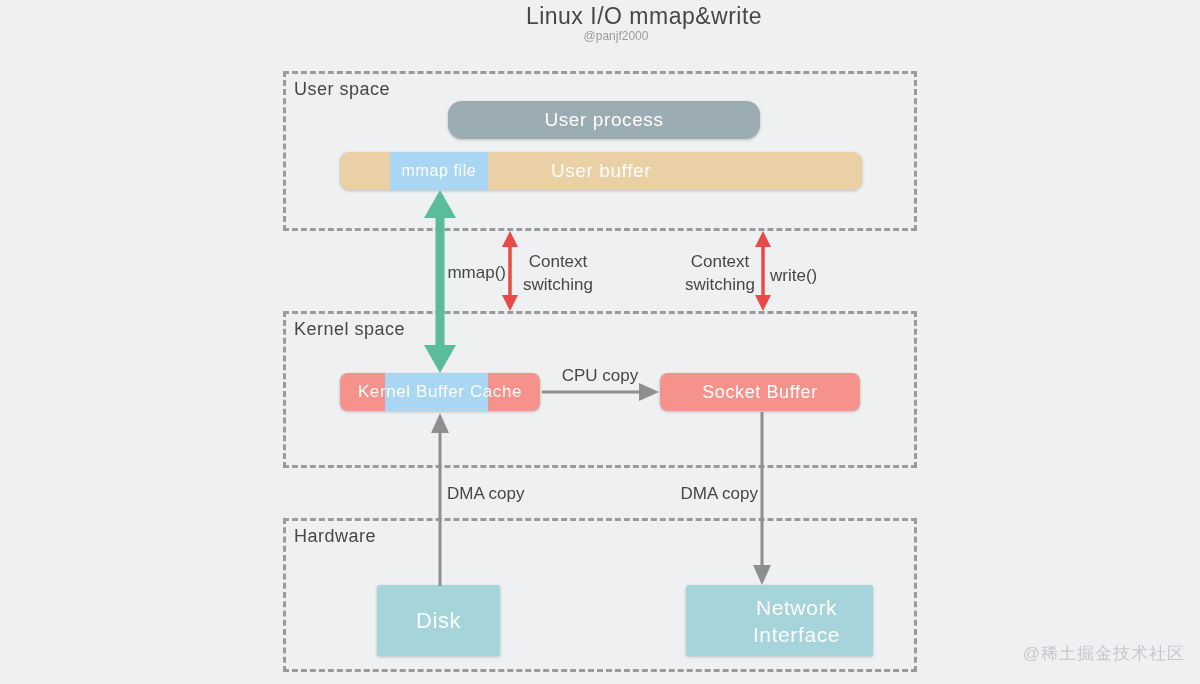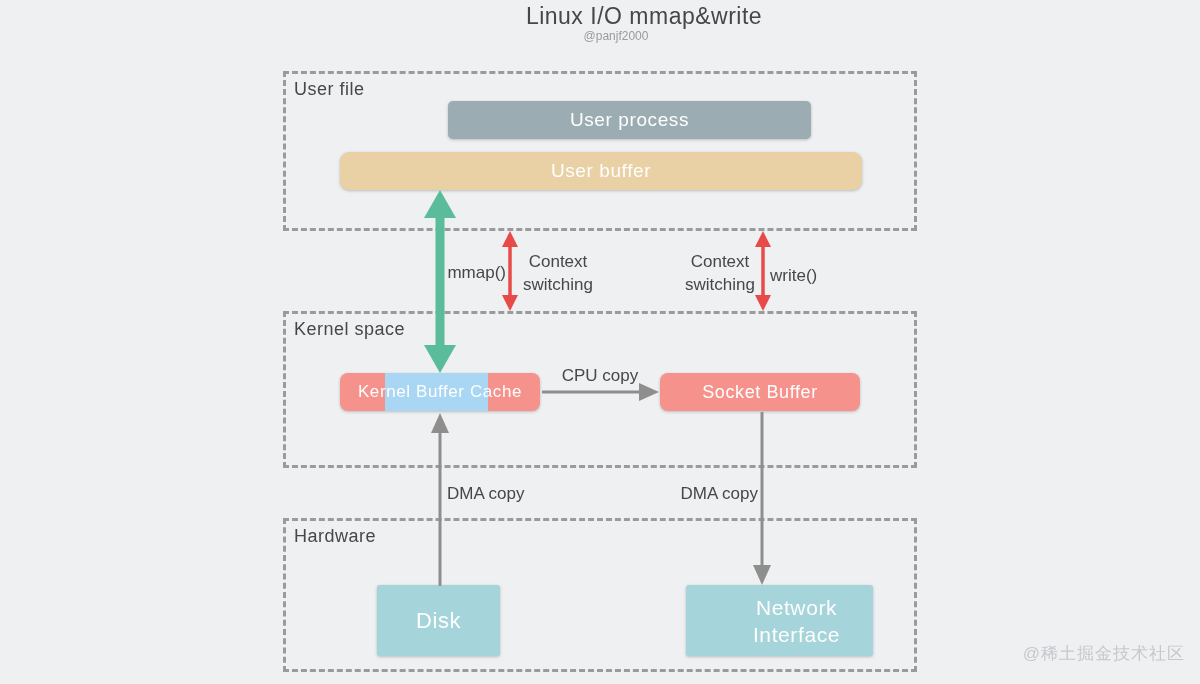--- a/index.html
+++ b/index.html
@@ -62,23 +62,23 @@
     position: absolute;
     z-index: 2;
     display: flex;
     align-items: center;
     justify-content: center;
     color: var(--node-text, #fefefe);
     box-shadow: 0 1px 3px rgba(90,90,90,0.35);
     letter-spacing: 0.6px;
   }
   .user-process {
-    left: 448px; top: 101px; width: 363px; height: 38px;
+    left: 448px; top: 101px; width: 312px; height: 38px;
     background: var(--user-process, #9bacb2);
-    border-radius: 5px;
+    border-radius: 14px;
     font-size: 19px;
   }
   .user-buffer {
     left: 340px; top: 152px; width: 522px; height: 38px;
     background: var(--user-buffer, #e9d0a5);
     border-radius: 9px;
     font-size: 19px;
   }
   .user-buffer .inner-label {
     position: absolute; left: 0; top: 0; width: 100%; height: 100%;
@@ -185,34 +185,35 @@
       <line x1="440" y1="431" x2="440" y2="586"></line>
       <polygon points="440,413 431,433 449,433"></polygon>
     </g>
     <g class="gray-arrow">
       <line x1="762" y1="412" x2="762" y2="567"></line>
       <polygon points="762,585 753,565 771,565"></polygon>
     </g>
   </svg>
 
   <div class="region user-space">
-    <div class="region-label">User file</div>
+    <div class="region-label">User space</div>
   </div>
 
   <div class="region kernel-space">
     <div class="region-label">Kernel space</div>
   </div>
 
   <div class="region hardware">
     <div class="region-label">Hardware</div>
   </div>
 
   <div class="node user-process">User process</div>
 
   <div class="node user-buffer">
+    <div class="mmap-file">mmap file</div>
     <div class="inner-label">User buffer</div>
   </div>
 
   <div class="node kernel-buffer-cache">
     <div class="blue-section"></div>
     <div class="inner-label">Kernel Buffer Cache</div>
   </div>
 
   <div class="node socket-buffer">Socket Buffer</div>
 

